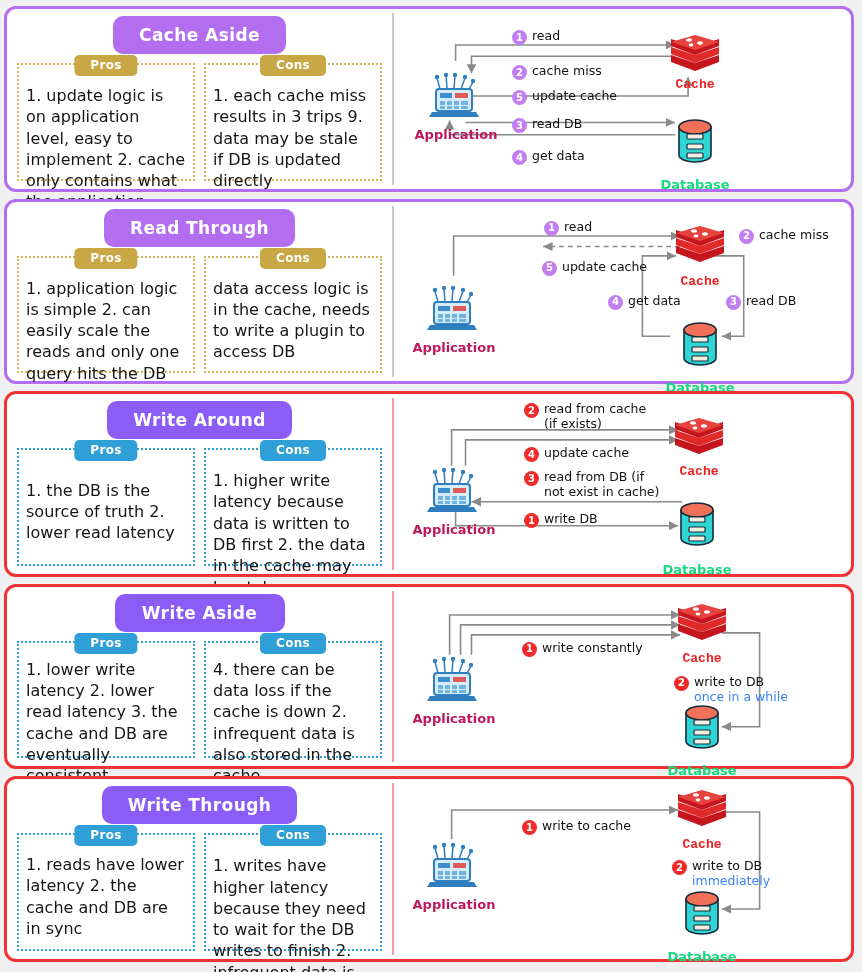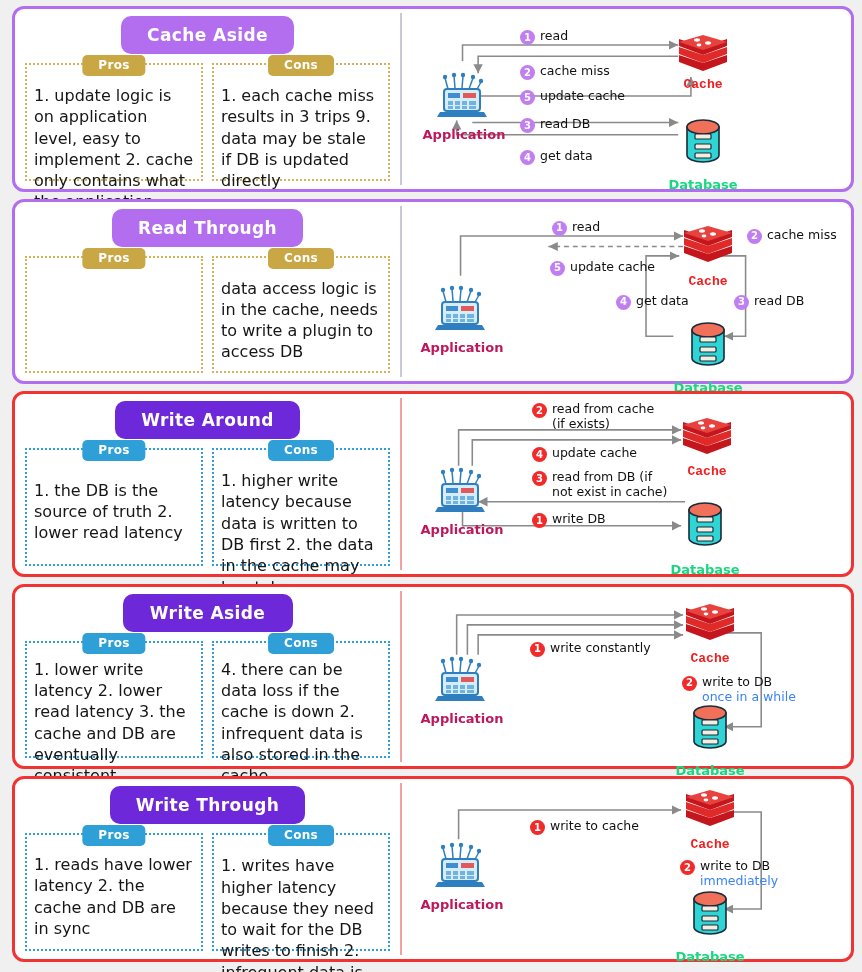--- a/index.html
+++ b/index.html
@@ -5,21 +5,21 @@
 <style>
   * { box-sizing: border-box; }
   html, body {
     margin: 0; padding: 0;
     background: #f0f0f0;
     font-family: "DejaVu Sans", "Liberation Sans", sans-serif;
   }
   .page {
     width: 862px; height: 972px;
     background: #f0f0f0;
-    padding: 6px 8px 10px 12px;
+    padding: 6px 8px 10px 4px;
     display: flex; flex-direction: column;
     gap: 7px;
     position: relative;
     overflow: hidden;
   }
 
   
   .panel {
     flex: 1 1 0;
     background: #ffffff;
@@ -59,21 +59,21 @@
     color: #ffffff;
     font-weight: bold;
     font-size: 17px;
     letter-spacing: .4px;
     padding: 9px 26px;
     margin-bottom: 9px;
     text-align: center;
     min-width: 170px;
   }
   .title-pill.purple { background: #b36ef0; }
-  .title-pill.red    { background: #6d28d9; }
+  .title-pill.red    { background: #8b5cf6; }
 
   
   .pc-row {
     display: flex;
     gap: 9px;
     flex: 1 1 auto;
     min-height: 0;
   }
   .pc-box {
     flex: 1 1 0;
@@ -276,20 +276,22 @@
       </div>
     </div>
   </div>
 
   <div class="panel purple">
     <div class="left">
       <div class="title-pill purple">Read Through</div>
       <div class="pc-row">
         <div class="pc-box gold">
           <div class="pc-tab gold">Pros</div>
+          <div class="pc-text">1. application logic is simple
+2. can easily scale the reads and only one query hits the DB</div>
         </div>
         <div class="pc-box gold">
           <div class="pc-tab gold">Cons</div>
           <div class="pc-text">data access logic is in the cache, needs to write a plugin to access DB</div>
         </div>
       </div>
     </div>
     <div class="divider"></div>
     <div class="right">
       <div class="diagram">

